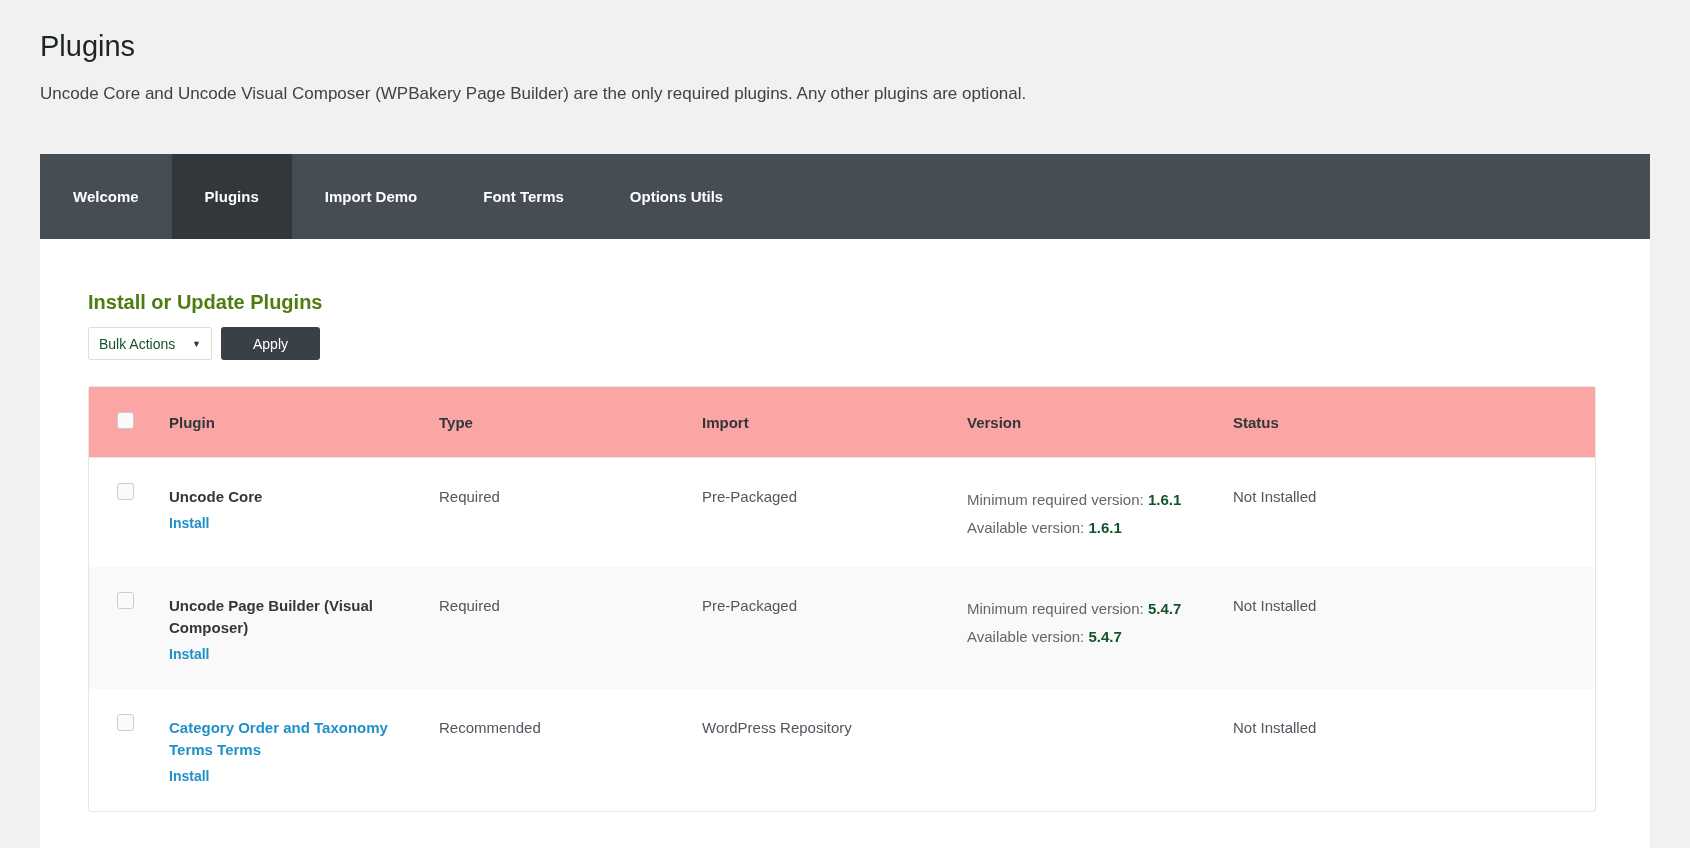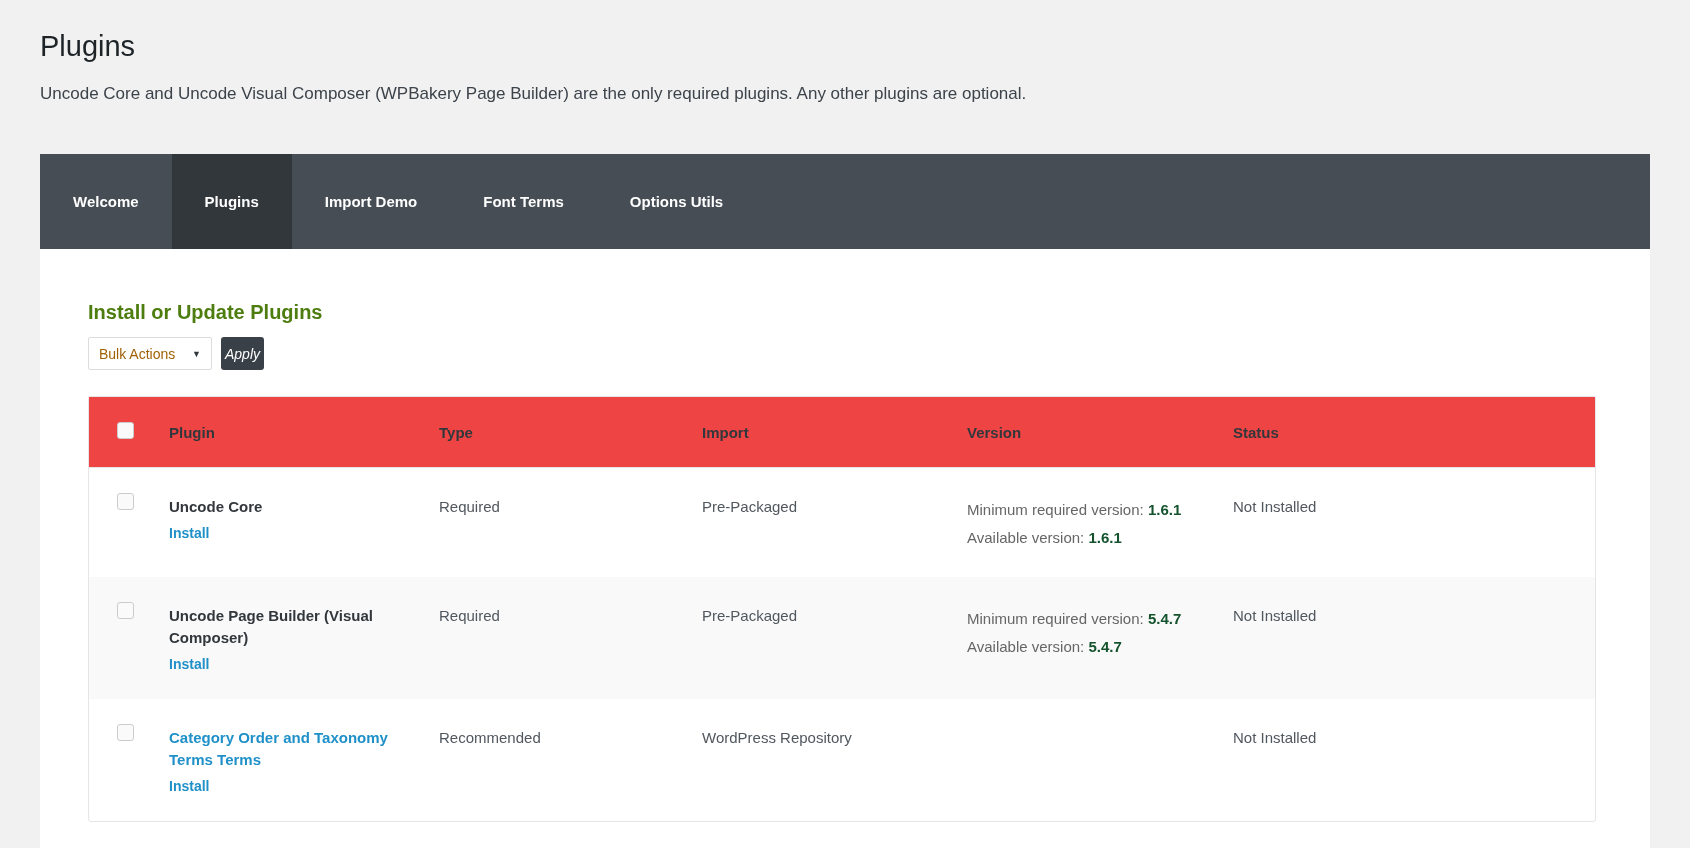--- a/index.html
+++ b/index.html
@@ -21,21 +21,21 @@
     color: #1d2327;
   }
   .page-subtitle {
     margin: 21px 0 0;
     font-size: 17px; color: #3c434a;
   }
 
   
   .tabbar {
     margin: 50px 40px 0 40px;
-    height: 95px;
+    height: 85px;
     background: var(--tabbar_bg, #464d54);
     display: flex;
     align-items: stretch;
   }
   .tab {
     display: flex; align-items: center;
     padding: 0 33px;
     color: #ffffff;
     font-size: 15px; font-weight: 700;
     cursor: pointer;
@@ -64,53 +64,52 @@
 
   
   .bulk-row { margin-top: 13px; display: flex; align-items: center; gap: 9px; }
   .select-wrap { position: relative; display: inline-block; }
   .bulk-select {
     appearance: none; -webkit-appearance: none; -moz-appearance: none;
     height: 33px;
     border: 1px solid #dddddd; border-radius: 2px;
     background: #ffffff;
     font-family: "Liberation Sans", sans-serif;
-    font-size: 14px; color: #a16207;
+    font-size: 14px; color: #14532d;
     padding: 0 34px 0 10px;
     cursor: pointer;
   }
   .select-arrow {
     position: absolute; right: 11px; top: 50%;
     transform: translateY(-50%);
     font-size: 9px; color: #32373c;
     pointer-events: none;
   }
   .apply-btn {
     height: 33px;
     background: var(--apply_btn_bg, #3a4047);
     color: #ffffff;
     border: none; border-radius: 3px;
-    padding: 0 4px;
+    padding: 0 32px;
     font-family: "Liberation Sans", sans-serif;
     font-size: 14px;
     cursor: pointer;
-    font-style: italic;
   }
 
   
   .plugin-table {
     margin-top: 26px;
     width: 100%;
     border-collapse: separate; border-spacing: 0;
     border: 1px solid #e5e5e5; border-radius: 3px;
     table-layout: fixed;
     font-size: 15px;
   }
   .plugin-table thead th {
-    background: #ef4444;
+    background: #fca5a5;
     border-bottom: 1px solid #e5e5e5;
     height: 71px;
     text-align: left; vertical-align: middle;
     font-weight: 700; color: #32373c;
     padding: 0 30px 0 0;
   }
   .plugin-table th.col-check { padding: 0 0 0 28px; }
   .plugin-table tbody td {
     vertical-align: top;
     padding: 28px 30px 25px 0;

